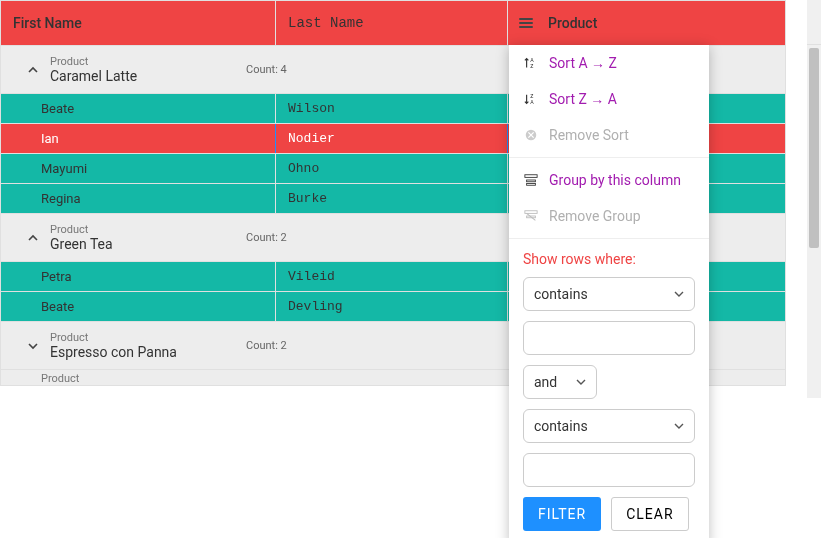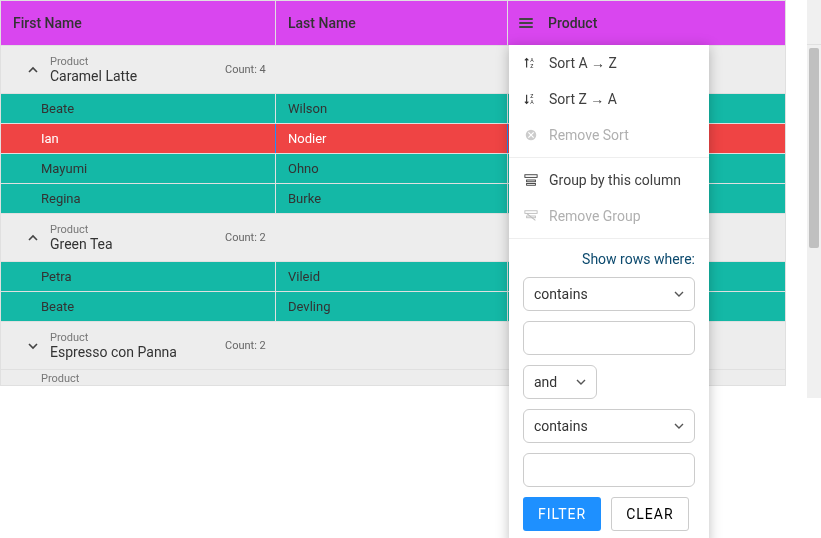--- a/index.html
+++ b/index.html
@@ -16,36 +16,36 @@
   }
   .grid {
     border: 1px solid #e0e0e0;
     width: 786px;
     position: absolute;
     left: 0;
     top: 0;
   }
   .header-row {
     display: flex;
-    background: #d946ef;
+    background: #ef4444;
     border-bottom: 1px solid #e0e0e0;
     height: 45px;
   }
   .header-cell {
     padding: 0 12px;
     border-right: 1px solid #e0e0e0;
     display: flex;
     align-items: center;
     font-weight: 500;
     font-size: 14px;
     color: #333;
     position: relative;
   }
   .col-fn { width: 275px; }
-  .col-ln { width: 232px; }
+  .col-ln { width: 232px; font-family: Liberation Mono, monospace; }
   .col-prod { flex: 1; border-right: none; padding-left: 40px; }
   .menu-trigger {
     position: absolute;
     left: 8px;
     top: 50%;
     transform: translateY(-50%);
     width: 20px;
     height: 20px;
     display: flex;
     align-items: center;
@@ -77,21 +77,21 @@
   .group-field-label {
     font-size: 11px;
     color: #777;
   }
   .group-value {
     font-size: 14px;
     color: #333;
   }
   .group-count {
     position: absolute;
-    left: 224px;
+    left: 245px;
     font-size: 11px;
     color: #666;
   }
   .data-row {
     display: flex;
     border-bottom: 1px solid #e0e0e0;
     height: 30px;
     background: #14b8a6;
   }
   .data-row.selected {
@@ -144,21 +144,21 @@
     background: #fff;
     box-shadow: 0 2px 12px rgba(0,0,0,0.25);
     z-index: 10;
     padding-bottom: 14px;
   }
   .menu-item {
     display: flex;
     align-items: center;
     padding: 10px 14px;
     font-size: 14px;
-    color: #404040;
+    color: #a21caf;
     cursor: pointer;
     gap: 10px;
   }
   .menu-item.disabled {
     color: #b0b0b0;
     cursor: default;
   }
   .menu-item .mi-icon {
     width: 16px;
     height: 16px;
@@ -169,23 +169,22 @@
   }
   .divider {
     border-top: 1px solid #eee;
     margin: 4px 0;
   }
   .filter-section {
     padding: 8px 14px 0 14px;
   }
   .filter-label {
     font-size: 14px;
-    color: #0c4a6e;
+    color: #ef4444;
     margin-bottom: 10px;
-    text-align: right;
   }
   .select, .textinput {
     width: 100%;
     height: 34px;
     border: 1px solid #ccc;
     border-radius: 6px;
     background: #fff;
     font-size: 14px;
     padding: 16px 10px;
     margin-bottom: 10px;

